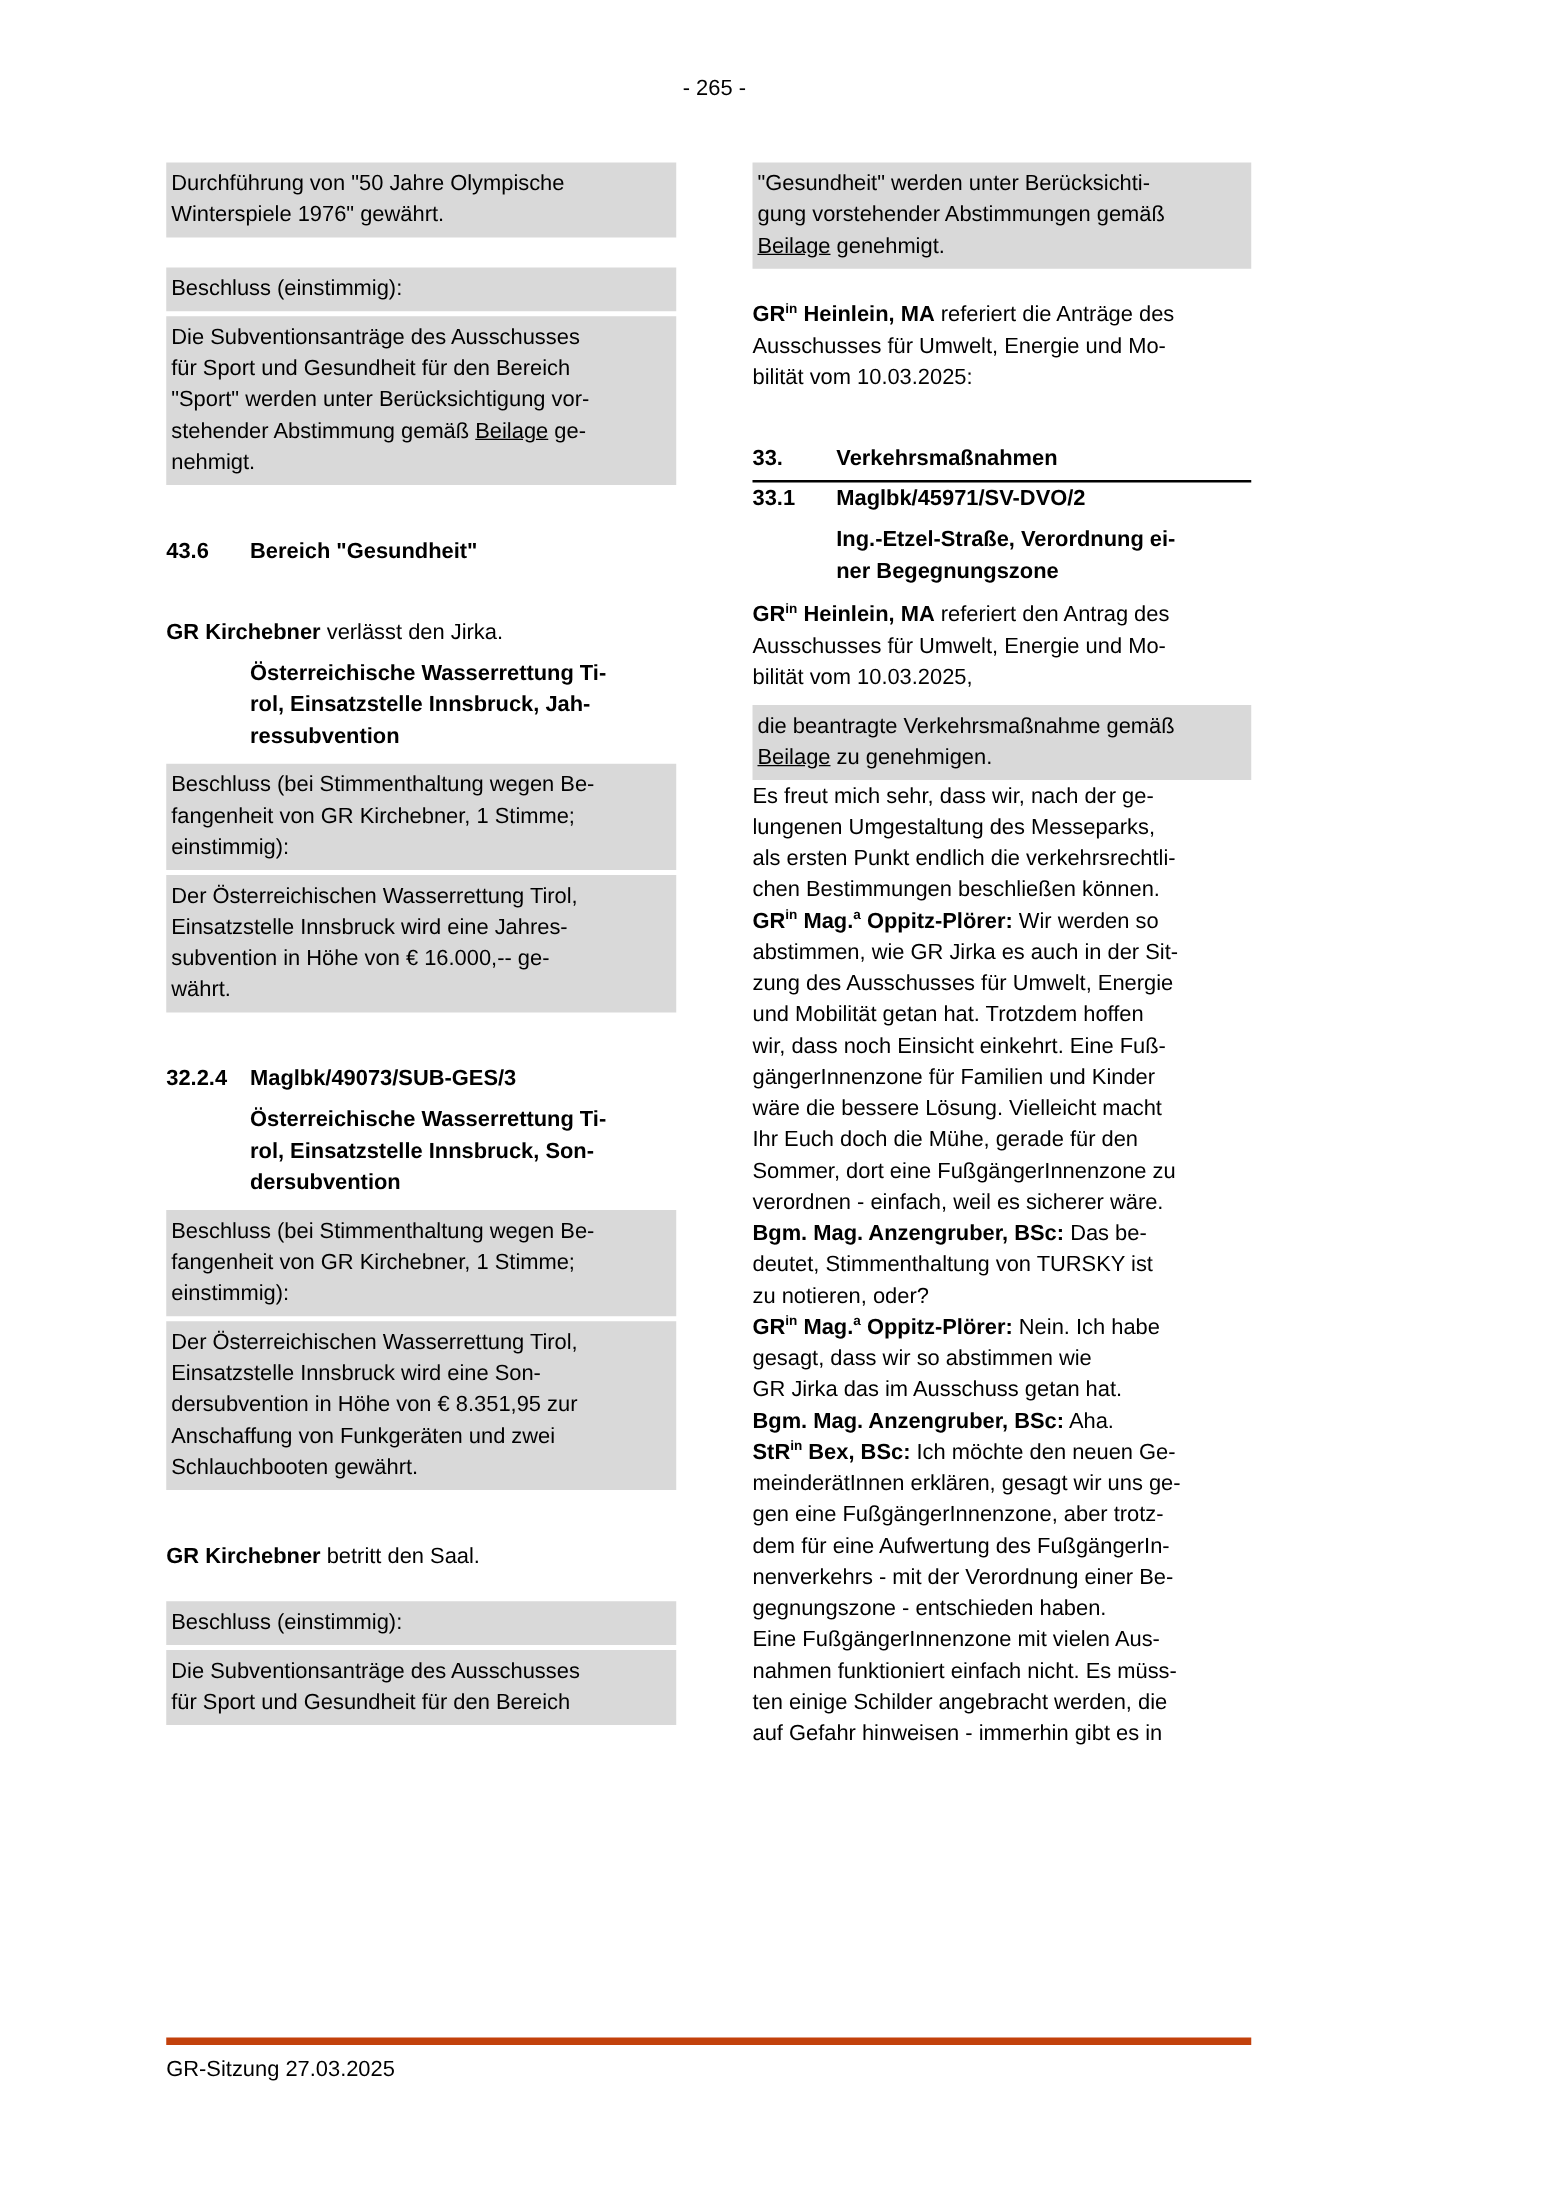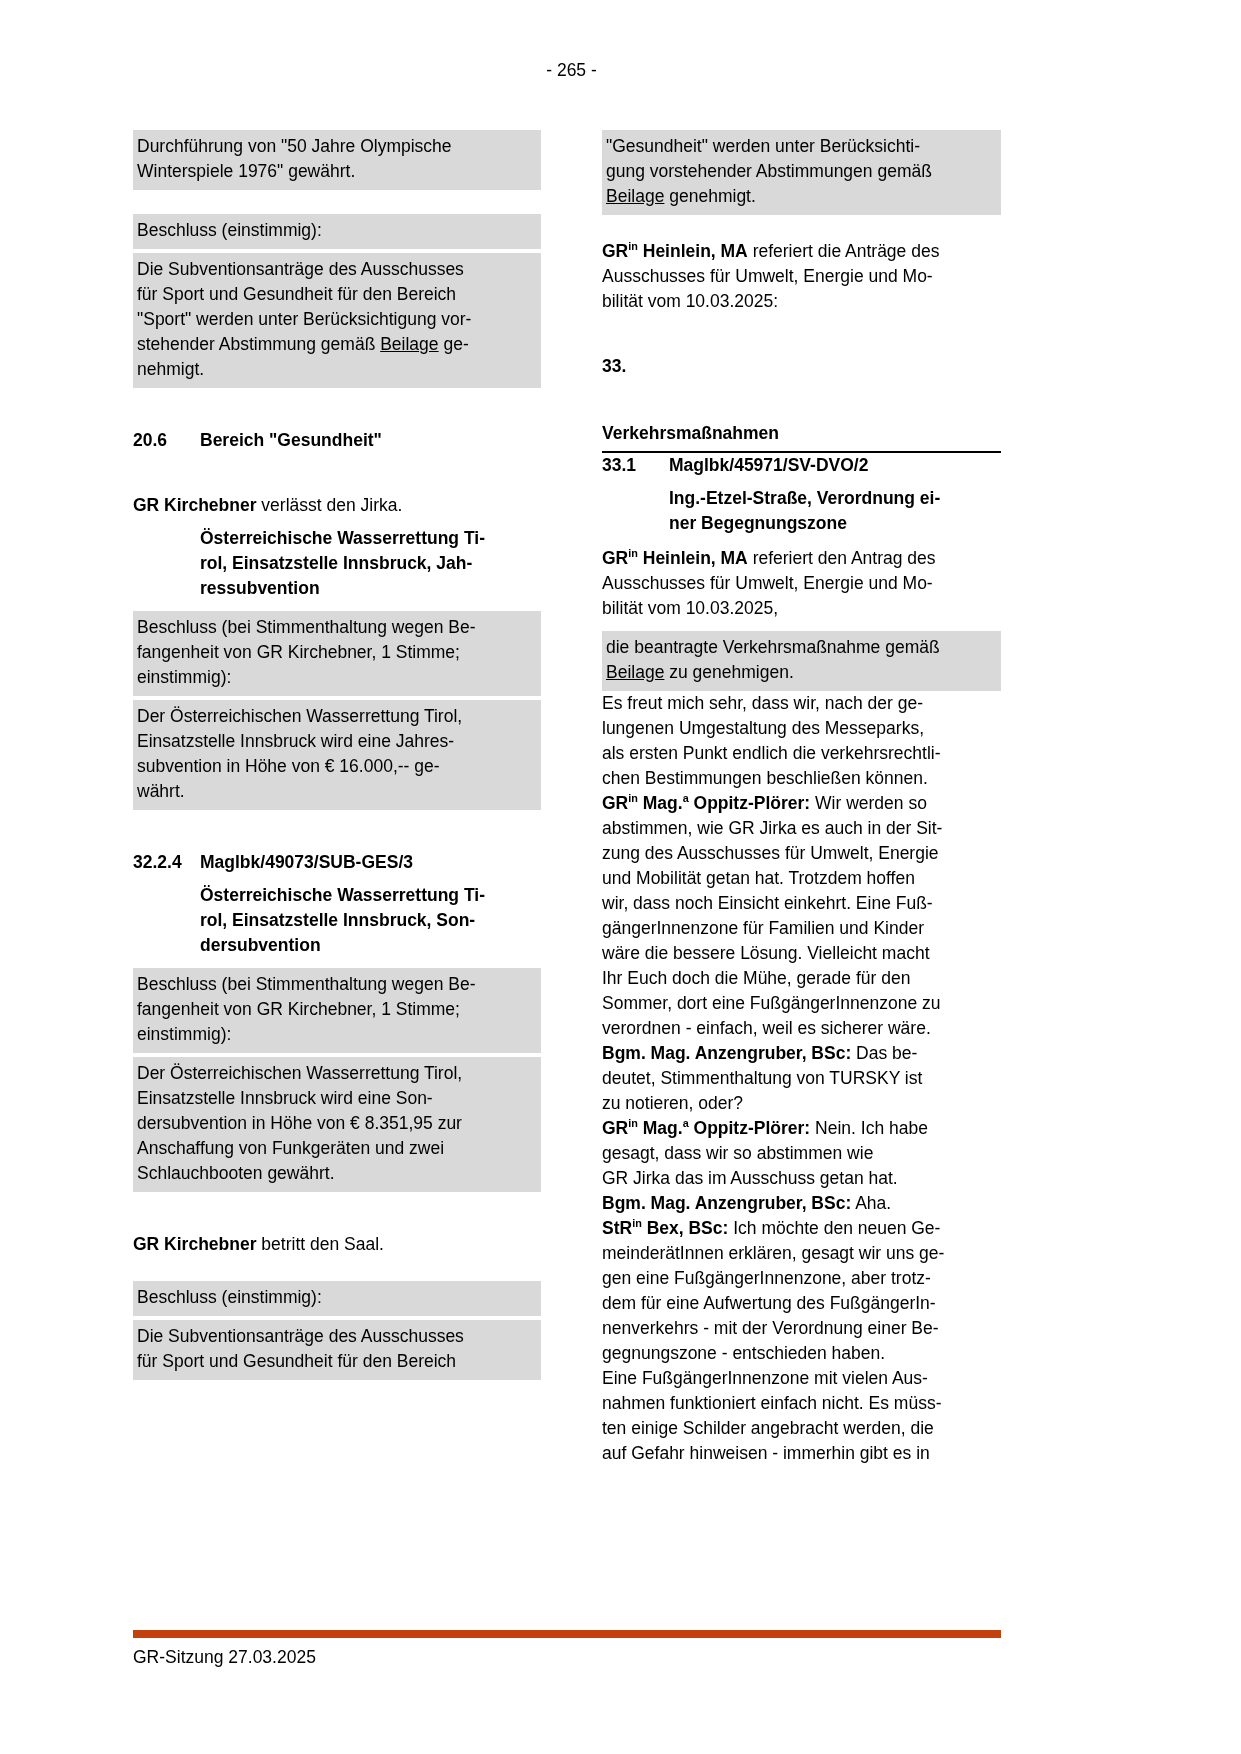--- a/index.html
+++ b/index.html
@@ -14,26 +14,26 @@
   .page { position:relative; width:1001px; height:1754px; background:#fff; overflow:hidden; }
   .content { position:absolute; left:133px; top:0; width:877px; }
   .pagenum { margin-top:58px; text-align:center; }
   .cols { display:flex; gap:61px; margin-top:47px; }
   .col { width:408px; flex:0 0 408px; }
   .gray { background:#d9d9d9; padding:4px 6px 6px 4px; }
   .hrow { display:flex; font-weight:bold; }
   .hnum { flex:0 0 67px; }
   .htitle { flex:1; }
   .hsub { margin-left:67px; font-weight:bold; }
-  .rule-under { border-bottom:2px solid #000; padding-bottom:5px;flex-direction:column; }
+  .rule-under { border-bottom:2px solid #000; padding-bottom:5px; }
   .u { text-decoration:underline; }
   sup { font-size:0.62em; vertical-align:super; line-height:0; }
   b { font-weight:bold; }
   [data-bind] { white-space:pre-line; }
-  .footer { position:absolute; left:133px; top:1630px; width:877px; border-top:8px solid #c2410c; padding-top:7px; }
+  .footer { position:absolute; left:133px; top:1630px; width:877px; border-top:6px solid #c2410c; padding-top:7px; }
   .mt4{margin-top:4px}.mt8{margin-top:8px}.mt10{margin-top:10px}.mt12{margin-top:0}
   .mt36{margin-top:24px}.mt40{margin-top:40px}
 </style>
 </head>
 <body>
 
 <div class="page">
   <div class="content">
 
     <div class="pagenum" data-bind="page.number">- 265 -</div>
@@ -45,21 +45,21 @@
 Winterspiele 1976" gewährt.</span></div>
 
         <div class="gray mt36"><span data-bind="left.d1label.text">Beschluss (einstimmig):</span></div>
         <div class="gray mt4"><span data-bind="left.d1body.pre">Die Subventionsanträge des Ausschusses
 für Sport und Gesundheit für den Bereich
 "Sport" werden unter Berücksichtigung vor-
 stehender Abstimmung gemäß </span><span class="u" data-bind="left.d1body.link">Beilage</span><span data-bind="left.d1body.post"> ge-
 nehmigt.</span></div>
 
         <div class="hrow mt40">
-            <span class="hnum" data-bind="left.h32_2.num">20.6</span>
+            <span class="hnum" data-bind="left.h32_2.num">43.6</span>
             <span class="htitle" data-bind="left.h32_2.title">Bereich "Gesundheit"</span>
           </div>
 
         <p class="mt40"><b data-bind="left.leaves.lead">GR Kirchebner</b><span data-bind="left.leaves.rest"> verlässt den Jirka.</span></p>
 
         <div class="hsub mt8"><span data-bind="left.h32_2_3.subtitle">Österreichische Wasserrettung Ti-
 rol, Einsatzstelle Innsbruck, Jah-
 ressubvention</span></div>
 
         <div class="gray mt10"><span data-bind="left.d2label.text">Beschluss (bei Stimmenthaltung wegen Be-

